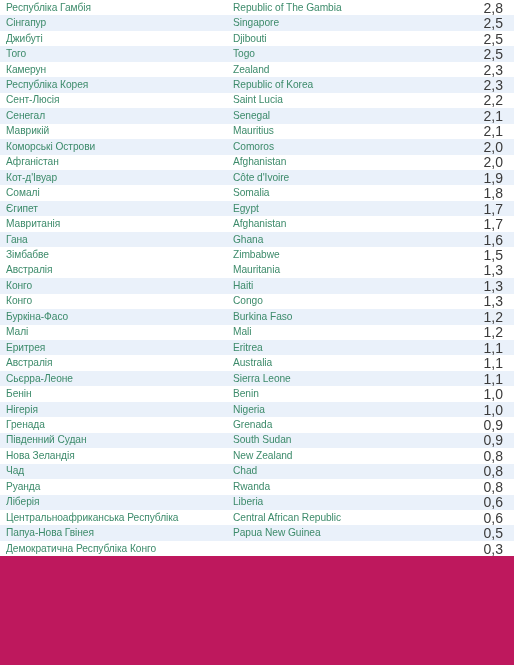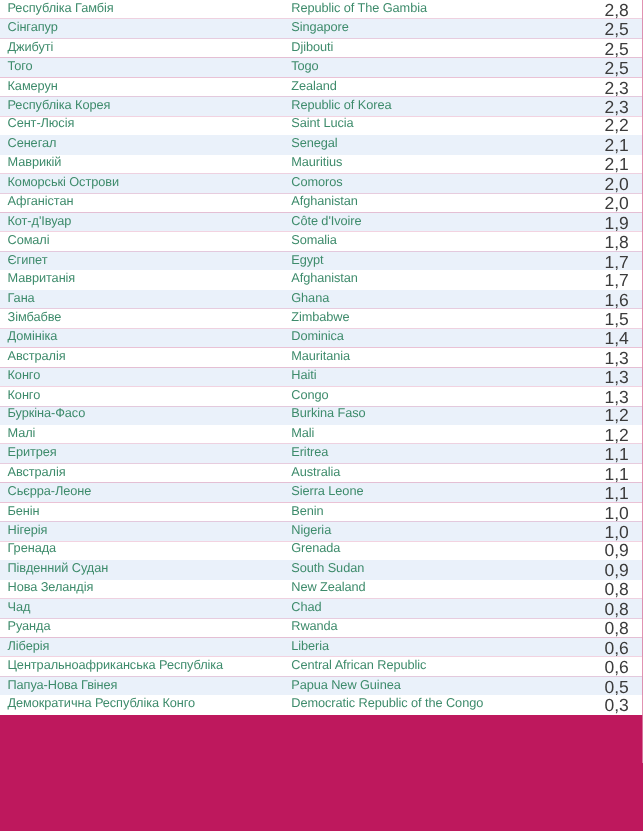--- a/index.html
+++ b/index.html
@@ -150,25 +150,20 @@
     <div class="row alt">
       <span class="cell-uk">Гана</span>
       <span class="cell-en">Ghana</span>
       <span class="cell-val">1,6</span>
     </div>
     <div class="row plain">
       <span class="cell-uk">Зімбабве</span>
       <span class="cell-en">Zimbabwe</span>
       <span class="cell-val">1,5</span>
     </div>
-    <div class="row alt">
-      <span class="cell-uk">Домініка</span>
-      <span class="cell-en">Dominica</span>
-      <span class="cell-val">1,4</span>
-    </div>
     <div class="row plain">
       <span class="cell-uk">Австралія</span>
       <span class="cell-en">Mauritania</span>
       <span class="cell-val">1,3</span>
     </div>
     <div class="row alt">
       <span class="cell-uk">Конго</span>
       <span class="cell-en">Haiti</span>
       <span class="cell-val">1,3</span>
     </div>
@@ -247,16 +242,15 @@
       <span class="cell-en">Central African Republic</span>
       <span class="cell-val">0,6</span>
     </div>
     <div class="row alt">
       <span class="cell-uk">Папуа-Нова Гвінея</span>
       <span class="cell-en">Papua New Guinea</span>
       <span class="cell-val">0,5</span>
     </div>
     <div class="row plain">
       <span class="cell-uk">Демократична Республіка Конго</span>
-      <span class="cell-en">Democratic Republic of the Congo</span>
       <span class="cell-val">0,3</span>
     </div>
   </div>
 
 </body></html>

